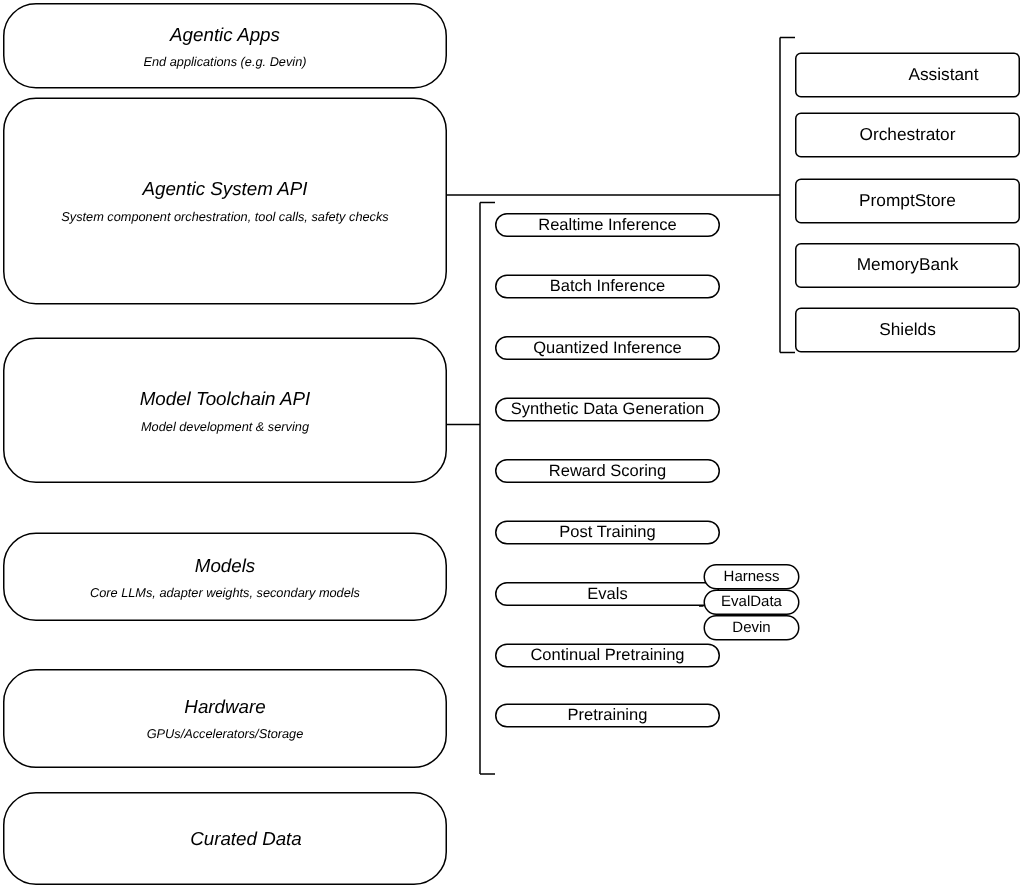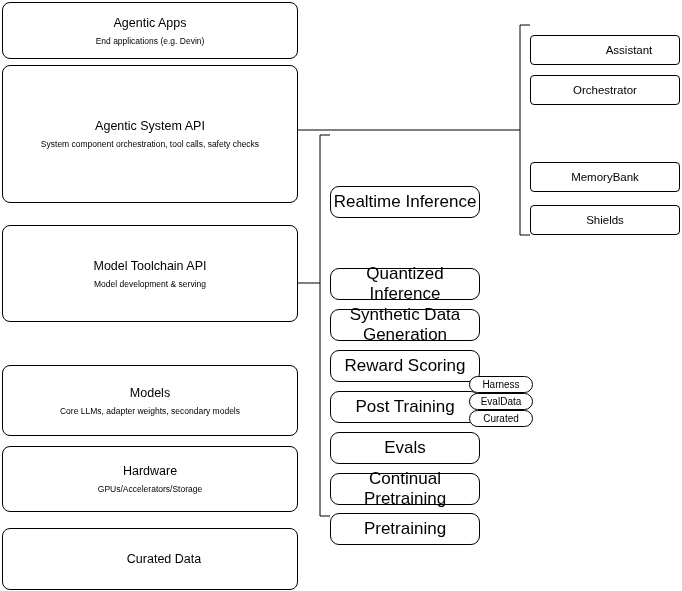--- a/index.html
+++ b/index.html
@@ -32,42 +32,42 @@
     box-sizing: border-box;
     background: #ffffff;
     border: 1px solid #000000;
     display: flex;
     flex-direction: column;
     align-items: center;
     justify-content: center;
     text-align: center;
   }
   .stack-node {
-    border-radius: 8px;
+    border-radius: 22px;
     left: 2px;
     width: 296px;
+    font-style: italic;
   }
   .stack-title {
     font-size: 12.5px;
     color: #000;
     line-height: 16px;
   }
   .stack-sub {
     font-size: 8.5px;
     color: #000;
     margin-top: 4px;
     line-height: 12px;
   }
   .pill {
     border-radius: 9px;
-    height: 32px;
-    font-size: 17px;
+    height: 16px;
+    font-size: 11px;
     left: 330px;
     width: 150px;
-    margin-top: 44px;
   }
   .right-pill {
     border-radius: 4px;
     height: 30px;
     font-size: 11.5px;
     left: 530px;
     width: 150px;
   }
   .mini {
     border-radius: 10px;
@@ -106,36 +106,39 @@
   <div class="node stack-node" style="top:65px; height:138px;">
     <div class="stack-title">Agentic System API</div>
     <div class="stack-sub">System component orchestration, tool calls, safety checks</div>
   </div>
 
   <div class="node stack-node" style="top:225px; height:97px;">
     <div class="stack-title">Model Toolchain API</div>
     <div class="stack-sub">Model development &amp; serving</div>
   </div>
 
-  <div class="node stack-node" style="top:365px; height:71px;justify-content:center;">
+  <div class="node stack-node" style="top:355px; height:59px;justify-content:center;">
     <div class="stack-title">Models</div>
     <div class="stack-sub">Core LLMs, adapter weights, secondary models</div>
   </div>
 
   <div class="node stack-node" style="top:446px; height:66px;">
     <div class="stack-title">Hardware</div>
     <div class="stack-sub">GPUs/Accelerators/Storage</div>
   </div>
 
   <div class="node stack-node" style="top:528px; height:62px;padding-left:28px;">
     <div class="stack-title">Curated Data</div>
   </div>
 
   <div class="node pill" style="top:142px;">
     <span>Realtime Inference</span>
+  </div>
+  <div class="node pill" style="top:183px;">
+    <span>Batch Inference</span>
   </div>
   <div class="node pill" style="top:224px;">
     <span>Quantized Inference</span>
   </div>
   <div class="node pill" style="top:265px;">
     <span>Synthetic Data Generation</span>
   </div>
   <div class="node pill" style="top:306px;">
     <span>Reward Scoring</span>
   </div>
@@ -152,28 +155,31 @@
     <span>Pretraining</span>
   </div>
 
   <div class="node mini" style="top:376px;">
     <span>Harness</span>
   </div>
   <div class="node mini" style="top:393px;">
     <span>EvalData</span>
   </div>
   <div class="node mini" style="top:410px;">
-    <span>Curated</span>
+    <span>Devin</span>
   </div>
 
   <div class="node right-pill" style="top:35px;padding-left:48px;">
     <span>Assistant</span>
   </div>
   <div class="node right-pill" style="top:75px;">
     <span>Orchestrator</span>
+  </div>
+  <div class="node right-pill" style="top:119px;">
+    <span>PromptStore</span>
   </div>
   <div class="node right-pill" style="top:162px;">
     <span>MemoryBank</span>
   </div>
   <div class="node right-pill" style="top:205px;">
     <span>Shields</span>
   </div>
 
 </div>
 

